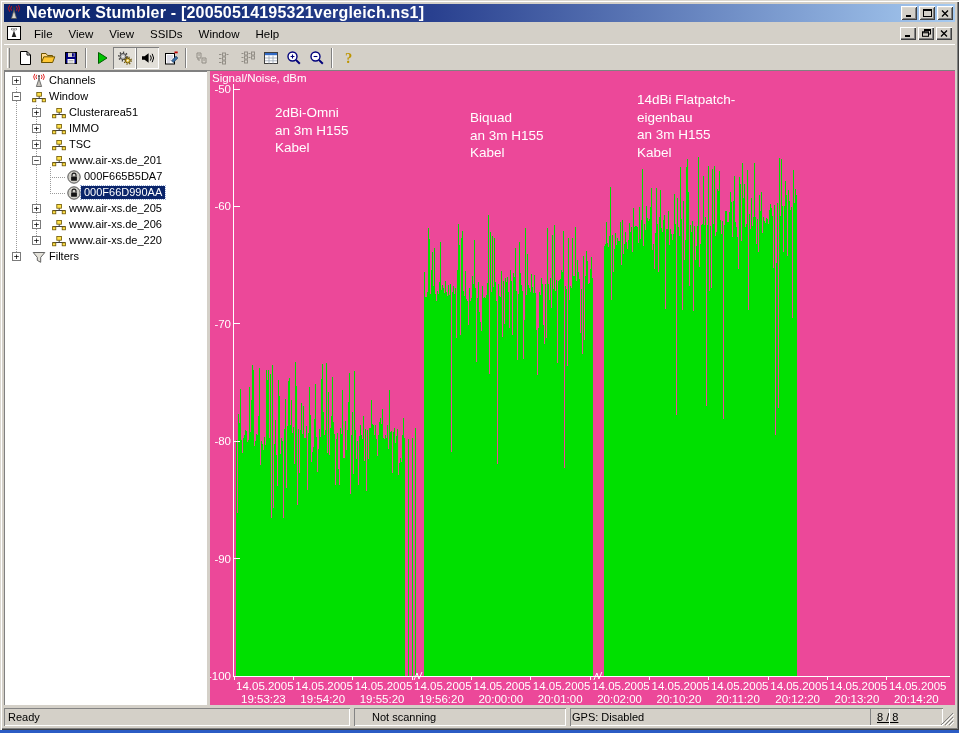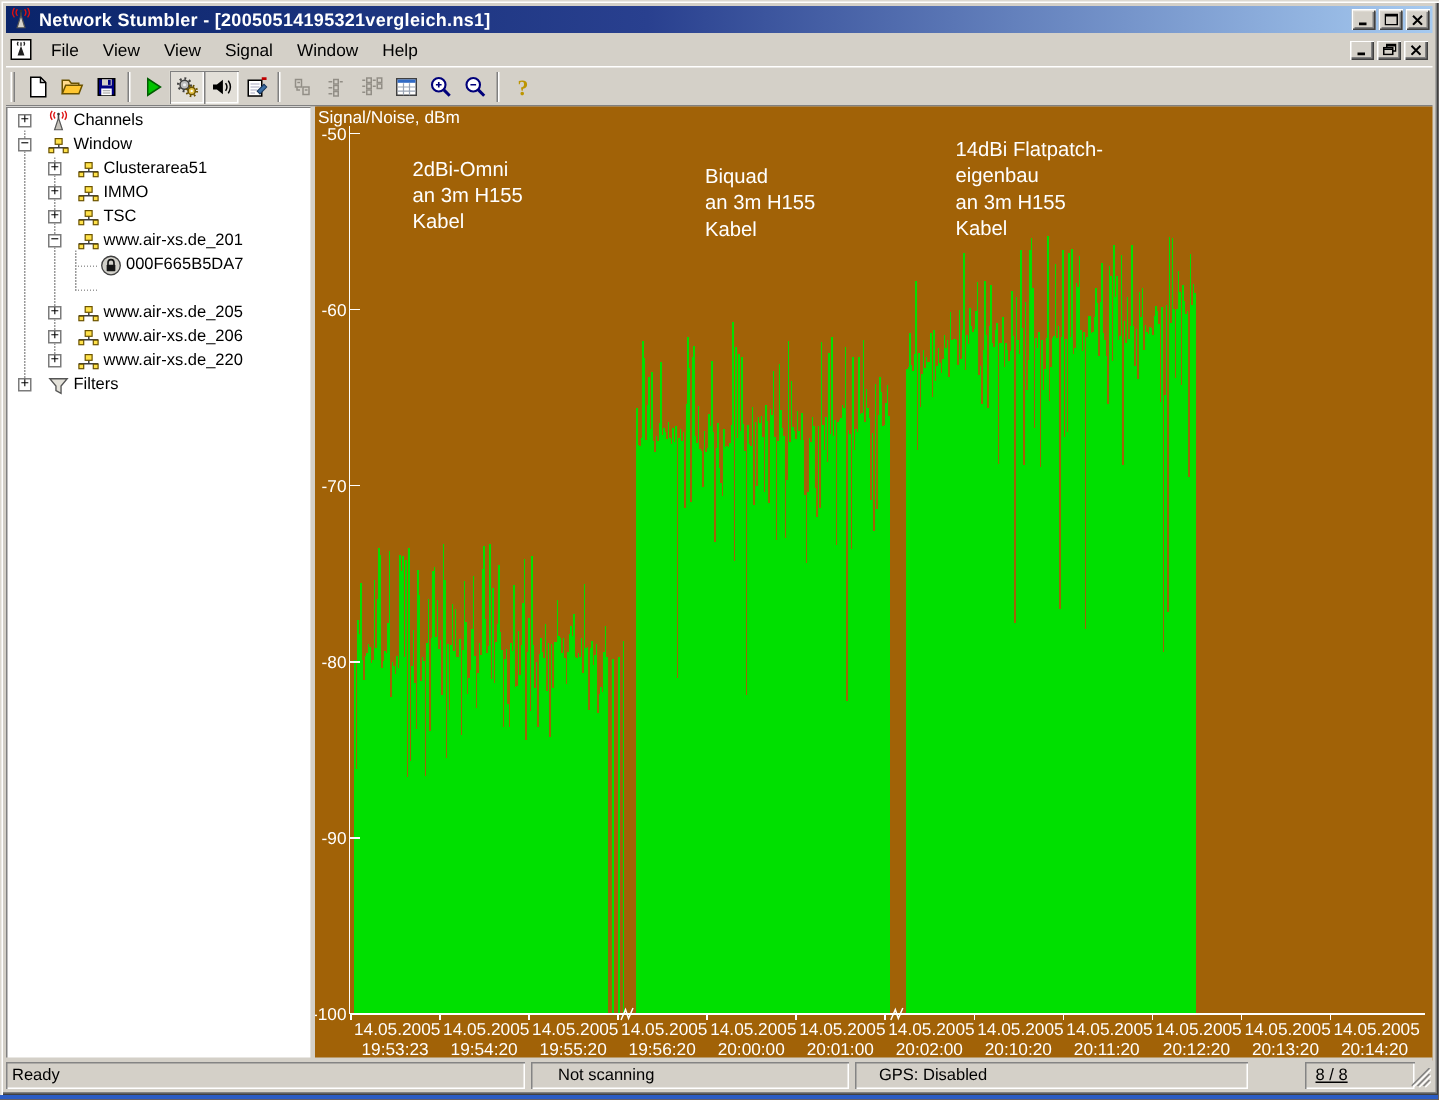--- a/index.html
+++ b/index.html
@@ -4,21 +4,21 @@
 <style>
 *{box-sizing:border-box;margin:0;padding:0}
 body{width:959px;height:733px;position:relative;background:#2b5cc4;overflow:hidden;
      font-family:"Liberation Sans",sans-serif;cursor:default;-webkit-user-select:none;user-select:none}
 #win{position:absolute;left:0;top:0;width:959px;height:730px;background:#d4d0c8;
      box-shadow:inset 1px 1px 0 #dcd8d0,inset 2px 2px 0 #fff,inset -1px -1px 0 #404040,inset -2px -2px 0 #808080}
 
 #titlebar{position:absolute;left:4px;top:4px;right:4px;height:18px;display:flex;align-items:center;
           background:linear-gradient(90deg,#0a246a 0%,#29408f 45%,#a6caf0 100%);color:#fff;overflow:hidden}
 #titlebar .appicon{width:16px;height:16px;margin-left:2px;flex:0 0 auto}
-#title-text{font-size:12px;font-weight:bold;margin-left:4px;white-space:nowrap;letter-spacing:.2px}
+#title-text{font-size:16px;font-weight:bold;margin-left:4px;white-space:nowrap;letter-spacing:.2px}
 .winbtns{margin-left:auto;display:flex;gap:2px;padding-right:2px}
 .cbtn{width:16px;height:14px;background:#d4d0c8;display:flex;align-items:center;justify-content:center;
       box-shadow:inset 1px 1px 0 #fff,inset -1px -1px 0 #404040,inset 2px 2px 0 #dcd8d0,inset -2px -2px 0 #808080}
 .cbtn svg{display:block}
 
 #menubar{position:absolute;left:4px;top:22px;right:4px;height:22px;display:flex;align-items:center;background:#d4d0c8}
 #menubar .docicon{width:16px;height:16px;margin:0 4px 0 2px}
 .menu-item{font-size:11.5px;padding:3px 8px;color:#000}
 .mdibtns{margin-left:auto;display:flex;gap:2px;padding-right:3px}
 .mbtn{width:16px;height:13px;background:#d4d0c8;display:flex;align-items:center;justify-content:center;
@@ -28,21 +28,21 @@
          border-top:1px solid #fff;background:#d4d0c8;padding-left:2px}
 .tgrip{width:3px;height:20px;margin:0 3px 0 1px;border-left:1px solid #fff;border-right:1px solid #808080}
 .tbtn{width:23px;height:22px;display:flex;align-items:center;justify-content:center;flex:0 0 auto}
 .tbtn.pressed{box-shadow:inset 1px 1px 0 #808080,inset -1px -1px 0 #fff;background:#e2dfd8}
 .tsep{width:2px;height:20px;margin:0 3px;border-left:1px solid #808080;border-right:1px solid #fff}
 
 #client{position:absolute;left:4px;top:70px;right:4px;height:637px;background:#d4d0c8;border-top:1px solid #808080}
 #tree-panel{position:absolute;left:0;top:0;width:203px;height:636px;background:#fff;
             box-shadow:inset 1px 1px 0 #808080,inset -1px -1px 0 #fff;overflow:hidden}
 #splitter{position:absolute;left:203px;top:0;width:4px;height:636px;background:#d4d0c8}
-#chart-area{position:absolute;left:206px;top:0;width:745px;height:636px;background:#a16207}
+#chart-area{position:absolute;left:206px;top:0;width:745px;height:636px;background:#ec4899}
 #chart-svg{display:block}
 #chart-svg text{font-family:"Liberation Sans",sans-serif;fill:#fff}
 
 .trow{position:absolute;left:0;height:16px;width:100%;font-size:11px;color:#000}
 .texp{position:absolute;width:9px;height:9px;top:3px;background:#fff;border:1px solid #7b7b7b;
       font-size:9px;line-height:6px;text-align:center;color:#000;font-family:"DejaVu Sans Mono",monospace}
 .ticon{position:absolute;top:0;width:16px;height:16px}
 .ticon svg{display:block}
 .tlabel{position:absolute;top:1px;line-height:13px;padding:0 3px;white-space:nowrap}
 .tlabel.sel{background:#0a246a;color:#fff;outline:1px dotted #9db0d8}
@@ -91,21 +91,21 @@
 
   <div id="menubar">
     <span class="docicon">
       <svg width="16" height="16" viewBox="0 0 16 16">
         <rect x="1.5" y="1.5" width="13" height="13" fill="#fff" stroke="#000"></rect>
         <path d="M8 5.5 L10.3 12 H5.7 Z" fill="#222"></path>
         <rect x="7.55" y="3.2" width="0.9" height="2.4" fill="#222"></rect>
         <path d="M6.2 3 Q5 4.2 6.2 5.4 M9.8 3 Q11 4.2 9.8 5.4" fill="none" stroke="#222" stroke-width="0.8"></path>
       </svg>
     </span>
-    <span id="menu-items"><span class="menu-item">File</span><span class="menu-item">View</span><span class="menu-item">View</span><span class="menu-item">Signal</span><span class="menu-item">Window</span><span class="menu-item">Help</span></span>
+    <span id="menu-items"><span class="menu-item">File</span><span class="menu-item">View</span><span class="menu-item">View</span><span class="menu-item">SSIDs</span><span class="menu-item">Window</span><span class="menu-item">Help</span></span>
     <span class="mdibtns">
       <span class="mbtn">
           <svg width="8" height="7" viewBox="0 0 8 7">
             <rect x="1" y="5" width="5" height="2" fill="#000"></rect>
           </svg>
         </span>
       <span class="mbtn">
           <svg width="9" height="8" viewBox="0 0 9 8">
             <rect x="2.5" y="0.5" width="6" height="4.5" fill="#d4d0c8" stroke="#000"></rect>
             <line x1="2.5" y1="1.5" x2="8.5" y2="1.5" stroke="#000"></line>
@@ -324,20 +324,30 @@
         </div>
         <div class="trow" style="top:98px">
           <span class="ticon" style="left:62px">
             <svg width="16" height="16" viewBox="0 0 16 16">
               <circle cx="8" cy="8" r="6.2" fill="#d2d1ca" stroke="#404040" stroke-width="0.9"></circle>
               <path d="M6 7.6 V6.1 a2 2 0 0 1 4 0 V7.6" fill="none" stroke="#141414" stroke-width="1.1"></path>
               <rect x="5.1" y="7.5" width="5.8" height="4.3" rx="0.5" fill="#141414"></rect>
             </svg>
           </span>
           <span class="tlabel" style="left:77px">000F665B5DA7</span>
+        </div>
+        <div class="trow" style="top:114px">
+          <span class="ticon" style="left:62px">
+            <svg width="16" height="16" viewBox="0 0 16 16">
+              <circle cx="8" cy="8" r="6.2" fill="#d2d1ca" stroke="#404040" stroke-width="0.9"></circle>
+              <path d="M6 7.6 V6.1 a2 2 0 0 1 4 0 V7.6" fill="none" stroke="#141414" stroke-width="1.1"></path>
+              <rect x="5.1" y="7.5" width="5.8" height="4.3" rx="0.5" fill="#141414"></rect>
+            </svg>
+          </span>
+          <span class="tlabel sel" style="left:77px">000F66D990AA</span>
         </div>
         <div class="trow" style="top:130px">
           <div class="texp" style="left:28px">+</div>
           <span class="ticon" style="left:47px">
             <svg width="16" height="16" viewBox="0 0 16 16">
               <path d="M1.5 9.5 H14.5" stroke="#404040"></path>
               <path d="M8.2 7.2 V9.5" stroke="#404040"></path>
               <rect x="5.8" y="3.4" width="4.6" height="3.8" fill="#ffe24a" stroke="#6b5300" stroke-width="0.8"></rect>
               <rect x="1.6" y="9.8" width="3.2" height="3" fill="#ffe24a" stroke="#6b5300" stroke-width="0.8"></rect>
               <rect x="11.2" y="9.8" width="3.2" height="3" fill="#ffe24a" stroke="#6b5300" stroke-width="0.8"></rect>
@@ -988,21 +998,21 @@
           <text x="427" y="33" text-anchor="start" font-size="13.5">14dBi Flatpatch-</text>
           <text x="427" y="50.5" text-anchor="start" font-size="13.5">eigenbau</text>
           <text x="427" y="68" text-anchor="start" font-size="13.5">an 3m H155</text>
           <text x="427" y="85.5" text-anchor="start" font-size="13.5">Kabel</text>
         </svg>
     </div>
   </div>
 
   <div id="statusbar">
       <span class="spanel" style="left: 866px; width: 73px; padding-left: 7px; text-decoration: underline;">8 / 8</span>
-      <span class="spanel" style="left: 566px; width: 262px; padding-left: 16px;">GPS: Disabled</span>
+      <span class="spanel" style="left: 566px; width: 320px; padding-left: 2px;">GPS: Disabled</span>
       <span class="spanel" style="left: 0px; width: 346px; padding-left: 4px;">Ready</span>
       <span class="spanel" style="left: 350px; width: 212px; padding-left: 18px;">Not scanning</span>
     <span id="resize-grip">
       <svg width="13" height="13" viewBox="0 0 13 13">
         <path d="M12 4 L4 12 M12 8 L8 12 M12 0 L0 12" stroke="#808080" stroke-width="1"></path>
         <path d="M13 5 L5 13 M13 9 L9 13 M13 1 L1 13" stroke="#fff" stroke-width="1"></path>
       </svg>
     </span>
   </div>
 

